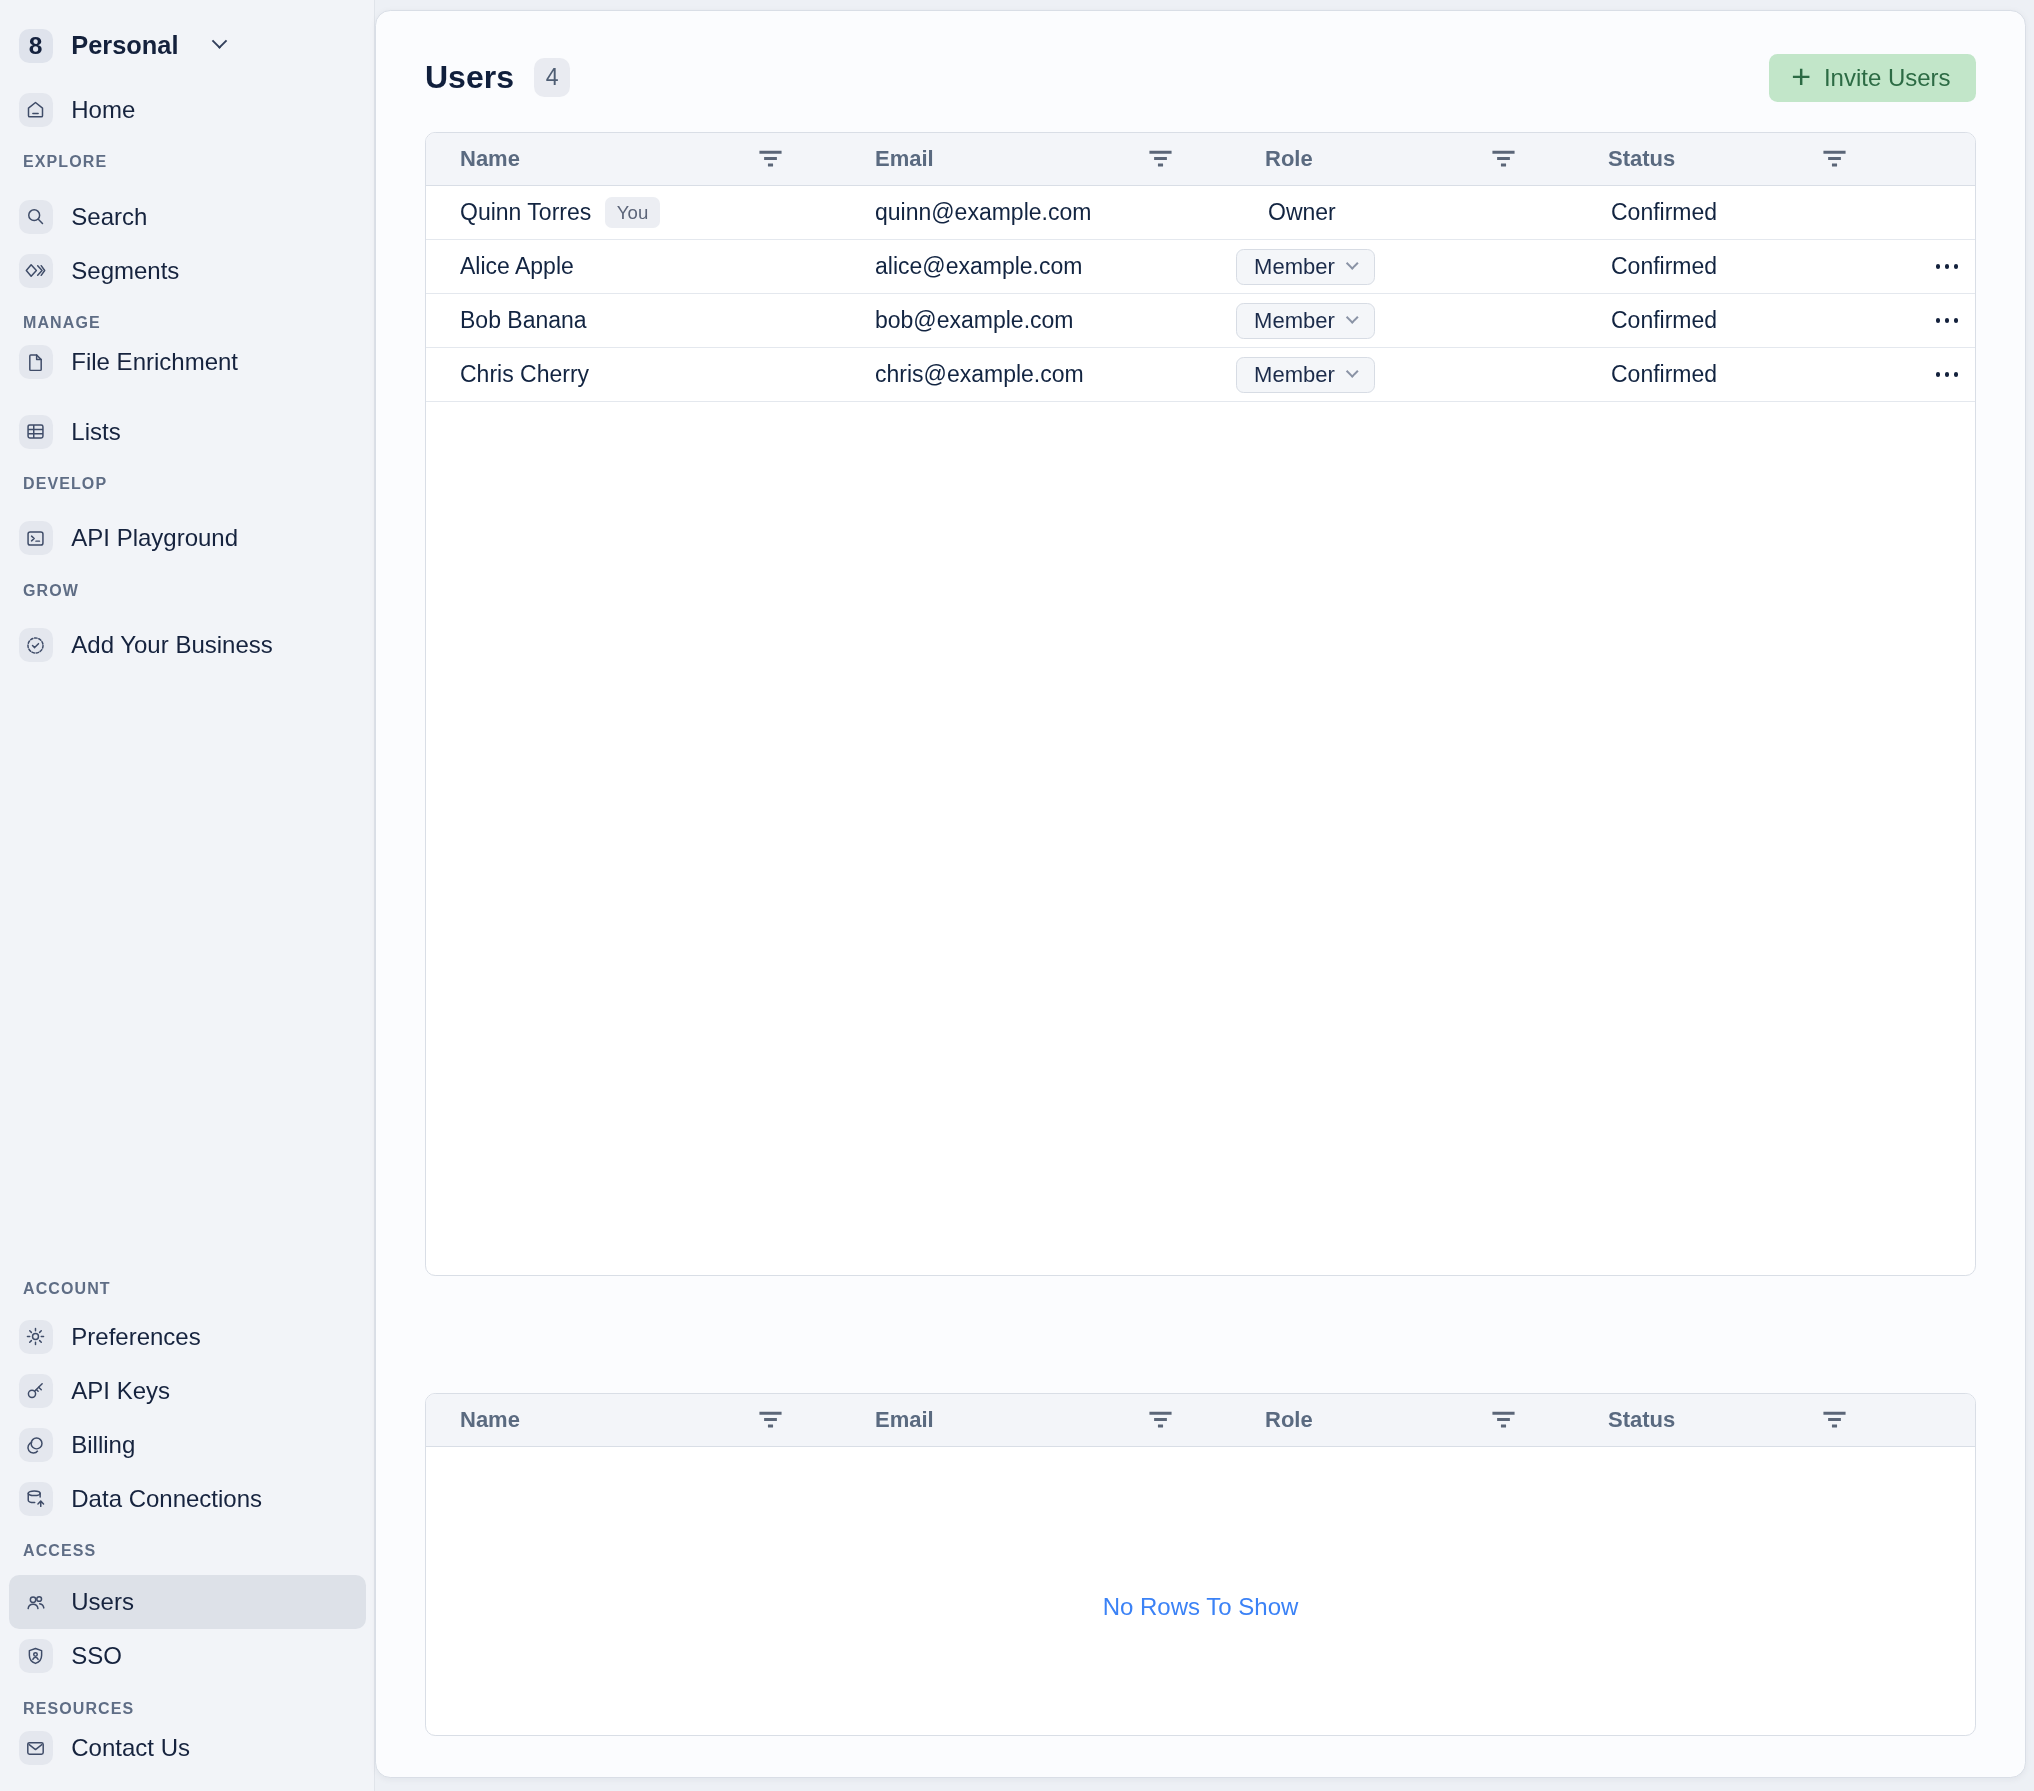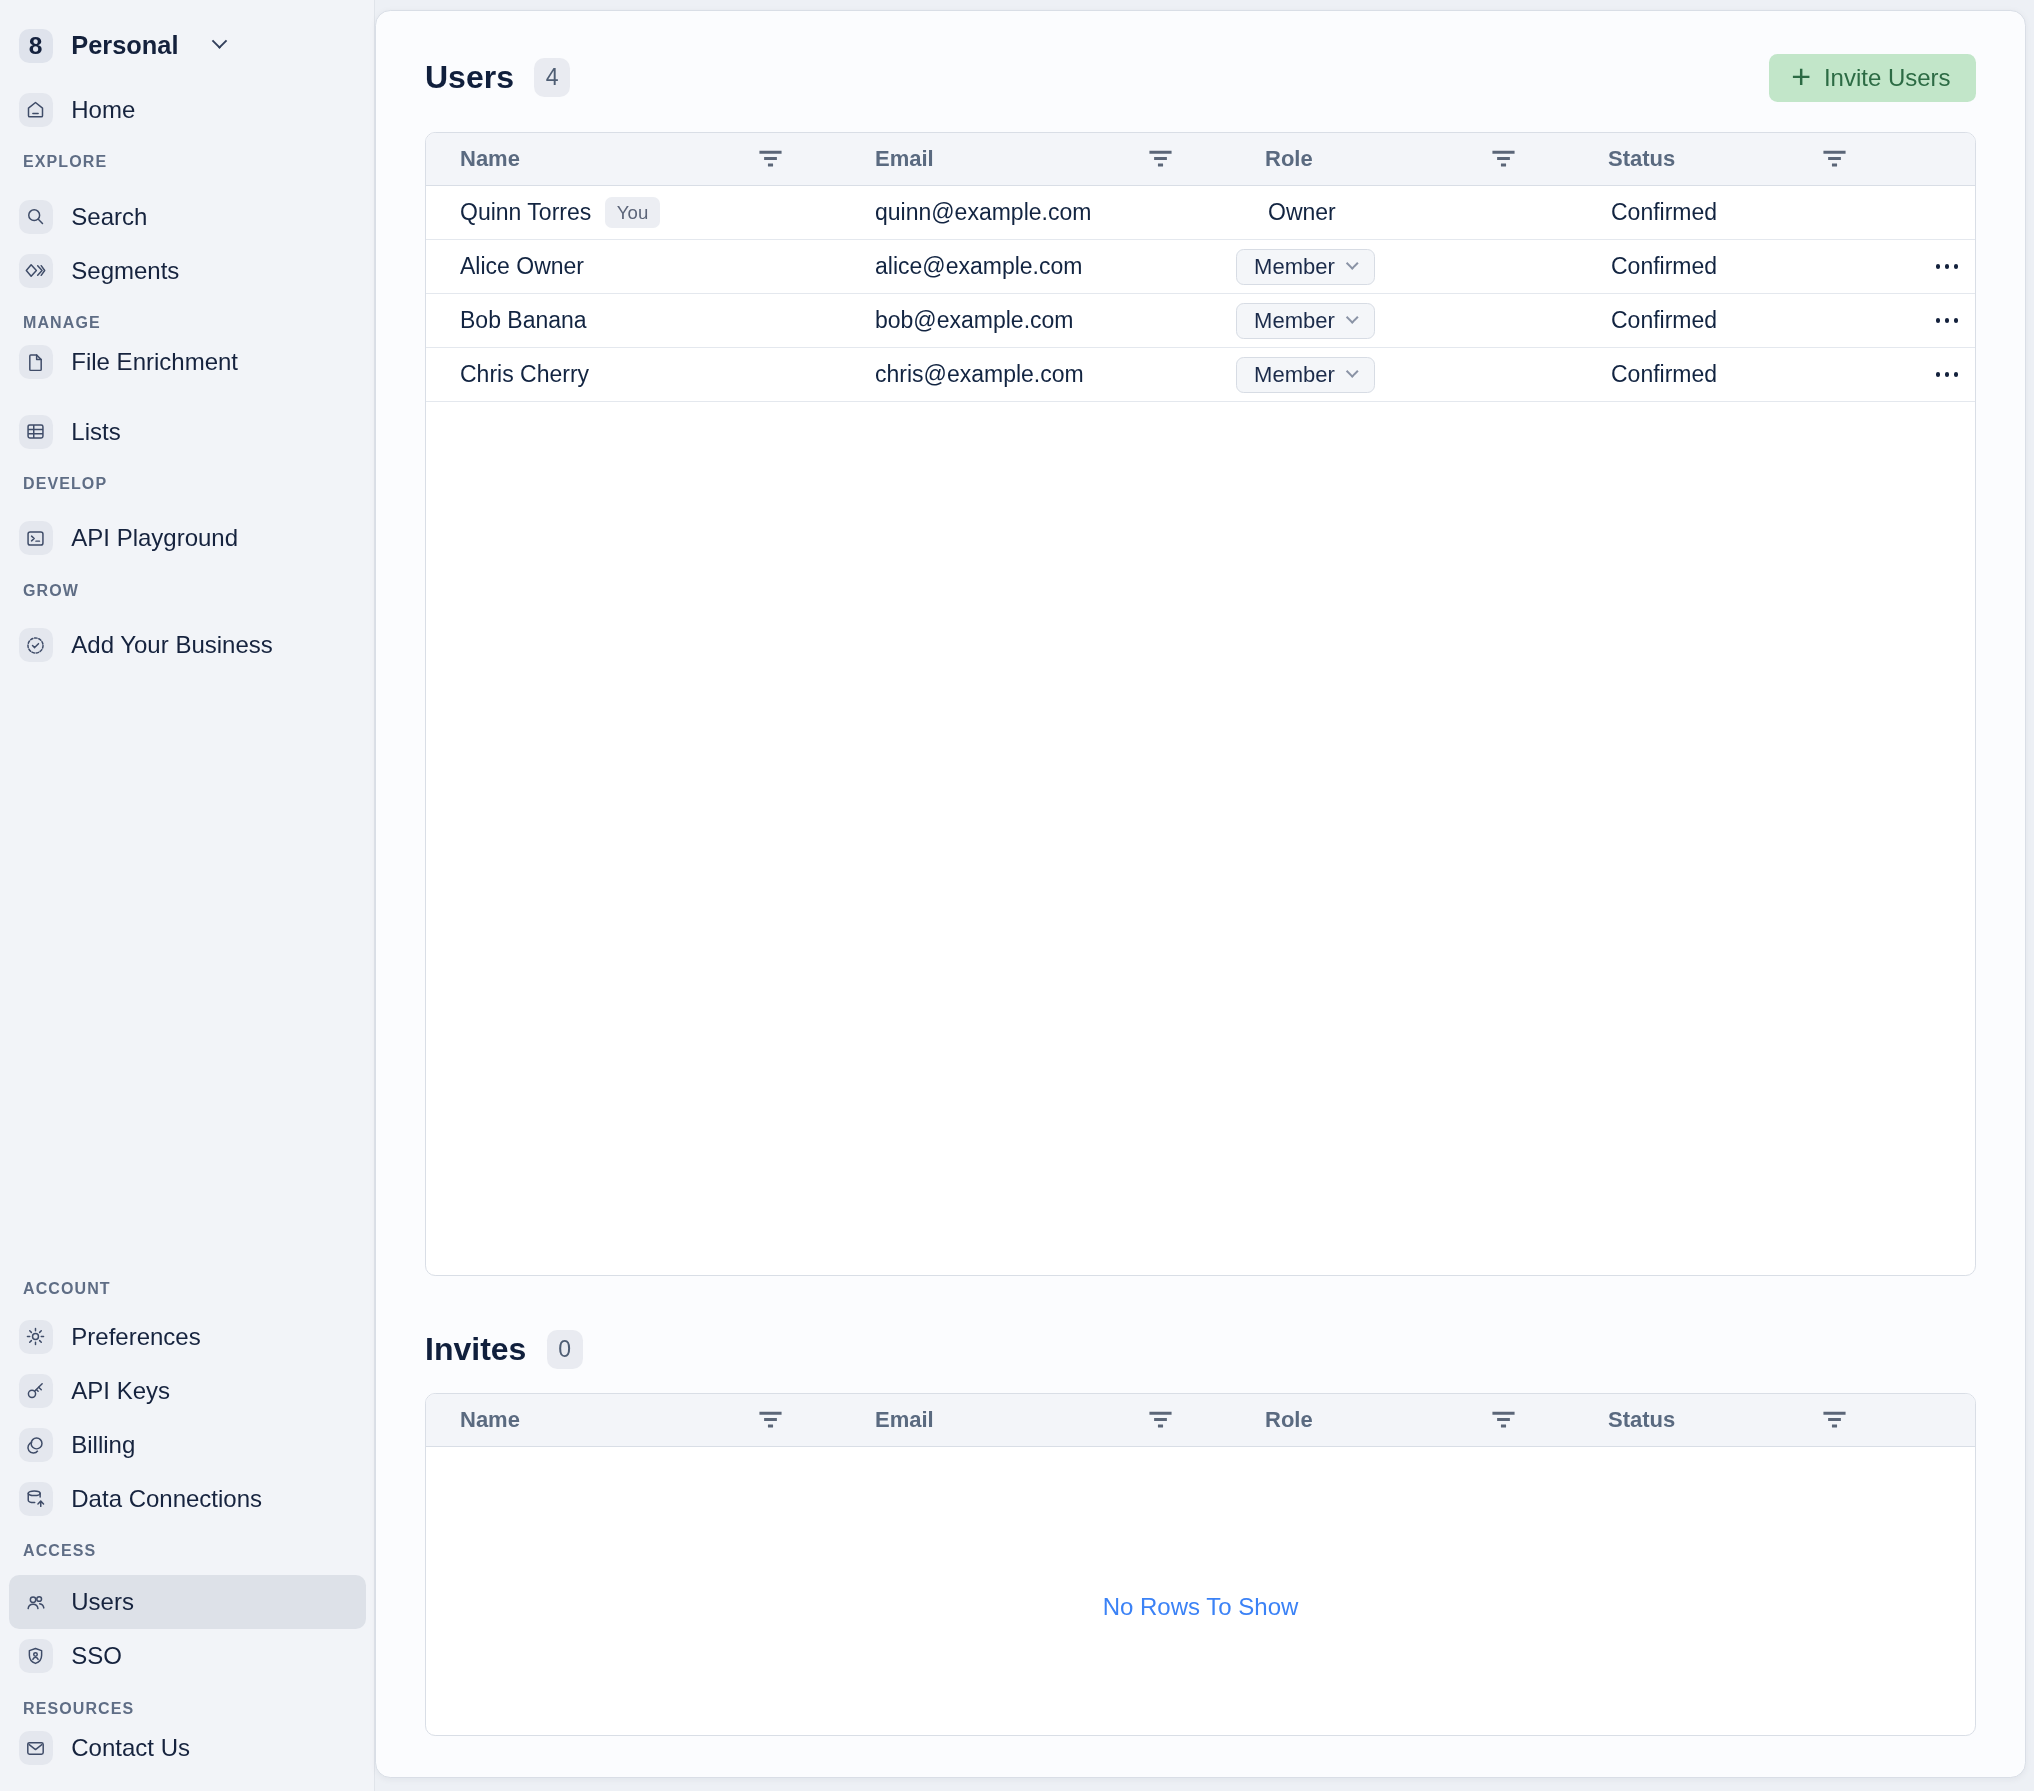--- a/index.html
+++ b/index.html
@@ -365,21 +365,21 @@
         <span>Quinn Torres</span>
         <span class="you-badge">You</span>
       </div>
       <div class="td col-email">quinn@example.com</div>
       <div class="td col-role role-text-cell">Owner</div>
       <div class="td col-status status-cell">Confirmed</div>
       <div class="td col-actions" style="padding:0"></div>
     </div>
 
     <div class="trow">
-      <div class="td col-name">Alice Owner</div>
+      <div class="td col-name">Alice Apple</div>
       <div class="td col-email">alice@example.com</div>
       <div class="td col-role role-btn-cell">
         <button class="role-dropdown">
           <span>Member</span>
           <span class="chev-sm"></span>
         </button>
       </div>
       <div class="td col-status status-cell">Confirmed</div>
       <div class="td col-actions" style="padding:0">
         <button class="dots-btn">
@@ -422,26 +422,20 @@
       <div class="td col-actions" style="padding:0">
         <button class="dots-btn">
             <i></i>
             <i></i>
             <i></i>
           </button>
       </div>
     </div>
   </section>
 
-  <div class="title-row invites-pos">
-    <div class="title-left">
-      <h2 class="page-title">Invites</h2>
-      <span class="count-badge">0</span>
-    </div>
-  </div>
 
   <section class="data-table invites-table-pos">
     <div class="thead">
       <div class="th col-name">
         <span>Name</span>
         <svg class="filter-icon" width="23" height="18" viewBox="0 0 27 21">
             <path d="M0.5 2.5h26M6 10h15M10.5 17.5h6" stroke="#5b6678" stroke-width="3.6"></path>
           </svg>
       </div>
       <div class="th col-email">

